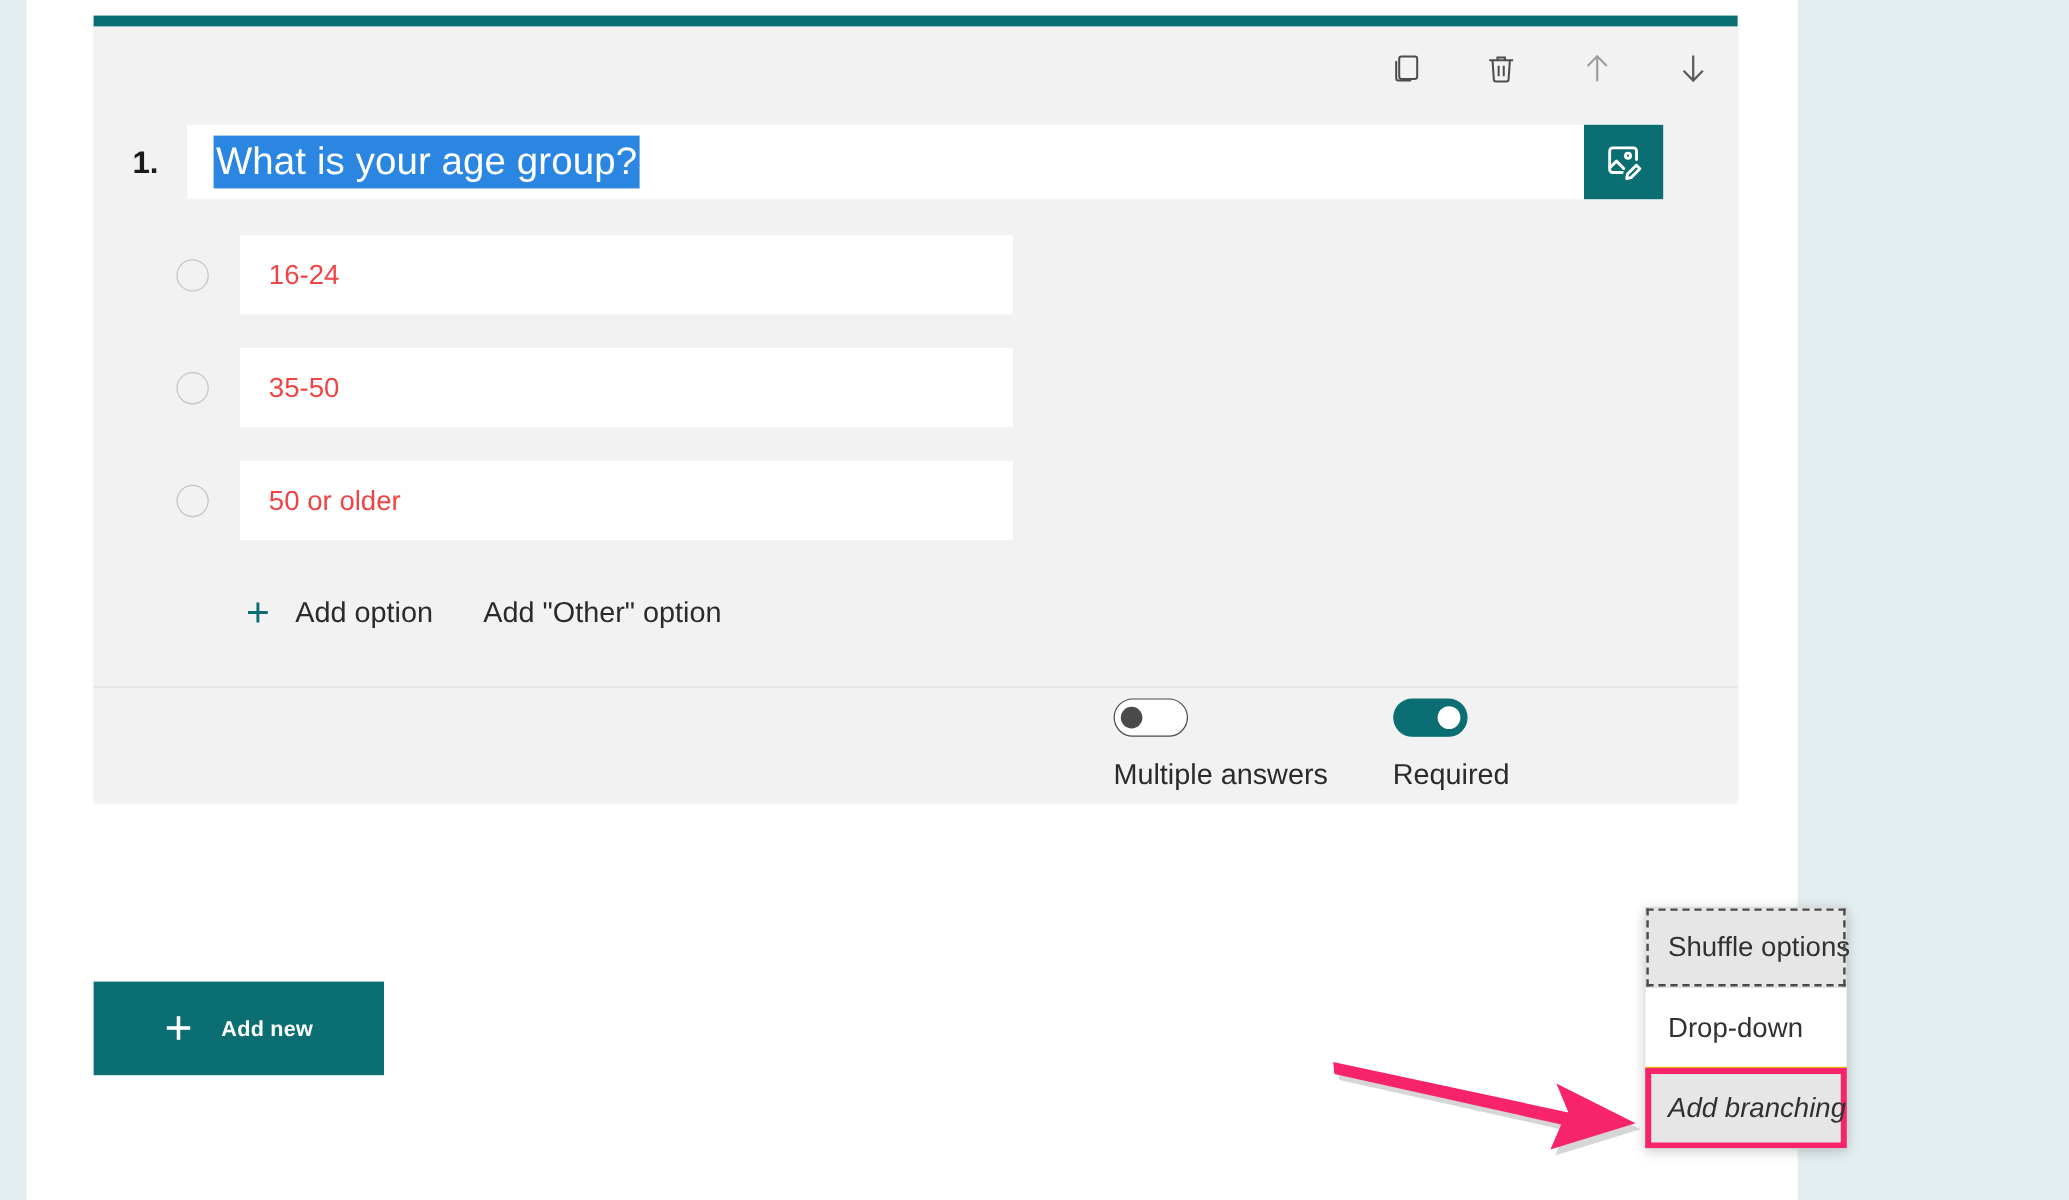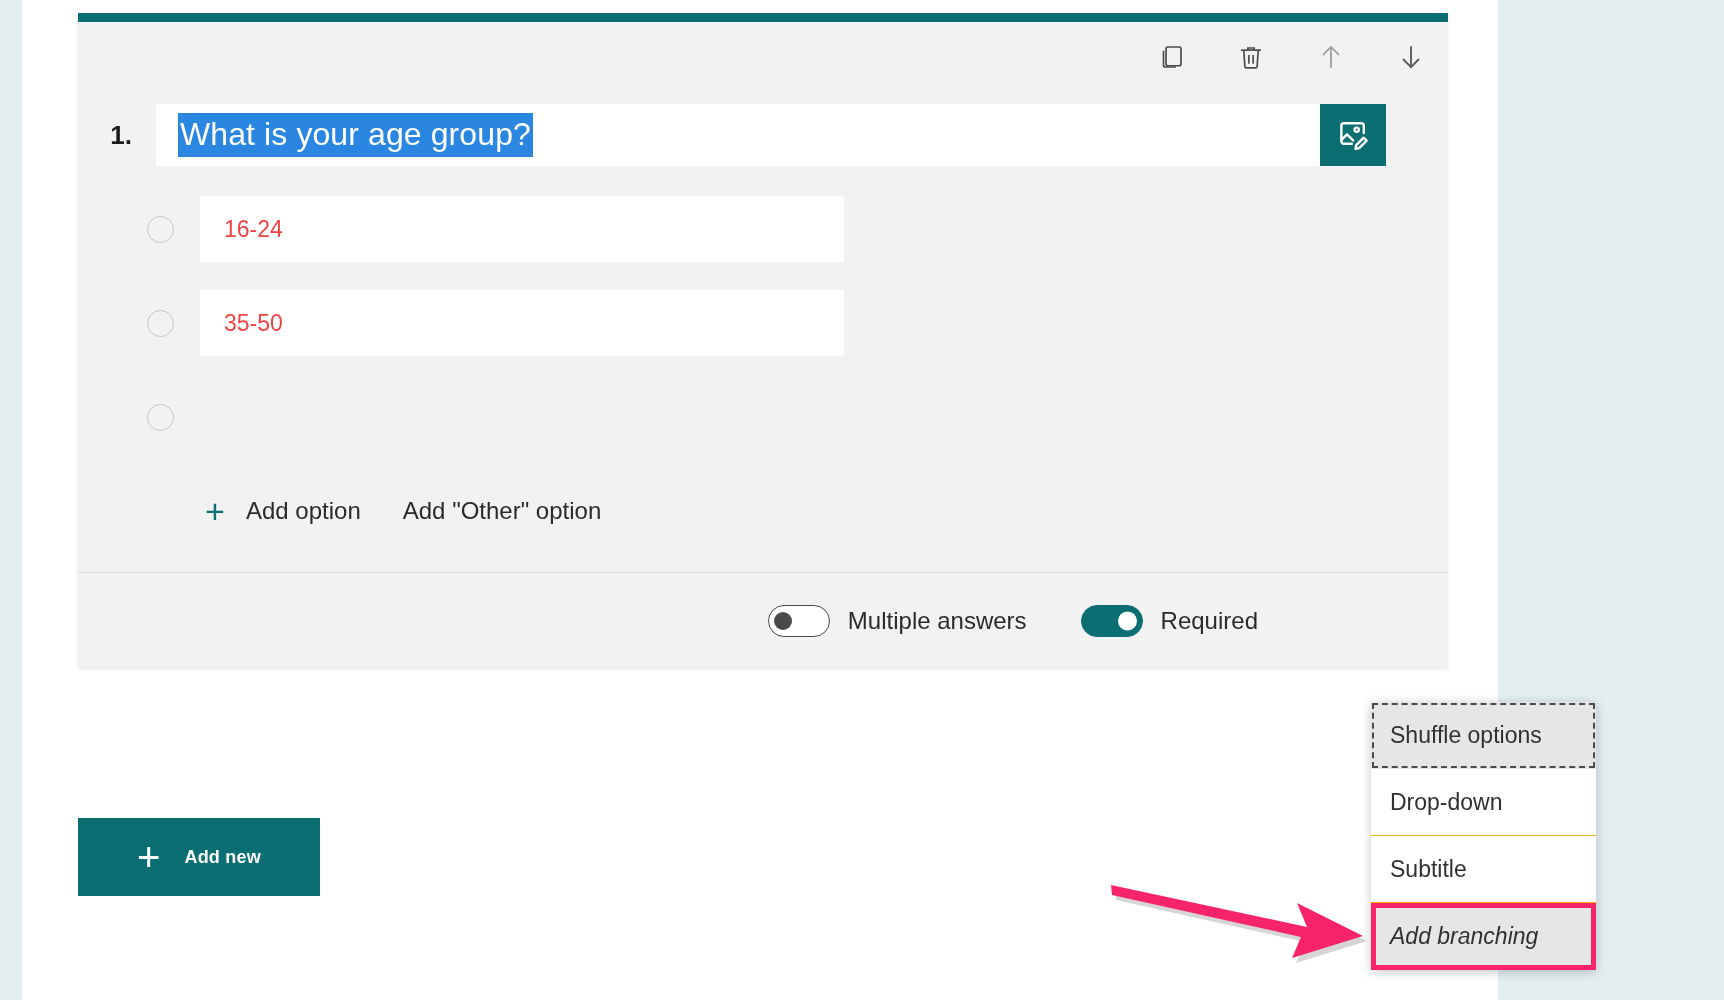--- a/index.html
+++ b/index.html
@@ -213,23 +213,24 @@
     height: 96px;
     display: flex;
     align-items: center;
     justify-content: flex-end;
     padding-right: 30px;
     box-sizing: border-box;
     gap: 0;
   }
   .toggle-group {
     display: flex;
-    align-items: center;
+    align-items: flex-start;
     gap: 18px;
     margin-left: 54px;
+    flex-direction: column;
   }
   .toggle {
     width: 62px;
     height: 32px;
     border-radius: 16px;
     position: relative;
     cursor: pointer;
     box-sizing: border-box;
   }
   .toggle.off {
@@ -292,22 +293,22 @@
   .add-new-label {
     font-size: 18px;
     font-weight: 700;
     letter-spacing: 0.2px;
   }
 
   
   .context-menu {
     position: absolute;
     left: 1371px;
-    top: 702px;
-    width: 225px;
+    top: 756px;
+    width: 168px;
     background: #a3a3a3;
     box-shadow: 0 2px 10px rgba(0,0,0,0.22);
     z-index: 20;
   }
   .menu-item {
     height: 67px;
     display: flex;
     align-items: center;
     padding-left: 19px;
     box-sizing: border-box;
@@ -432,20 +433,21 @@
           <div class="option-radio-cell">
             <span class="radio-circle"></span>
           </div>
           <div class="option-input">35-50</div>
         </div>
 
         <div class="option-row">
           <div class="option-radio-cell">
             <span class="radio-circle"></span>
           </div>
+          <div class="option-input">50 or older</div>
         </div>
 
       </div>
 
       <div class="add-option-row">
         <button class="add-option-btn">
           <span class="plus-teal">+</span>
           <span>Add option</span>
         </button>
         <button class="add-other-btn">Add "Other" option</button>
@@ -474,21 +476,20 @@
   </div>
 
   <button class="add-new-btn">
     <span class="add-new-plus">+</span>
     <span class="add-new-label">Add new</span>
   </button>
 
   <div class="context-menu">
     <div class="menu-item focused">Shuffle options</div>
     <div class="menu-item">Drop-down</div>
-    <div class="menu-item">Subtitle</div>
     <div class="menu-item highlighted">Add branching</div>
   </div>
 
   <div class="annotation-arrow">
     <svg width="266" height="96" viewBox="0 0 266 96">
       <g transform="translate(3,4)">
         <path d="M0 5 L196 47 L186 23 L252 56 L181 78 L190 57 L1 15 Z" fill="rgba(0,0,0,0.16)" transform="translate(4,5)"></path>
         <path d="M0 5 L196 47 L186 23 L252 56 L181 78 L190 57 L1 15 Z" fill="#f7246c"></path>
       </g>
     </svg>

